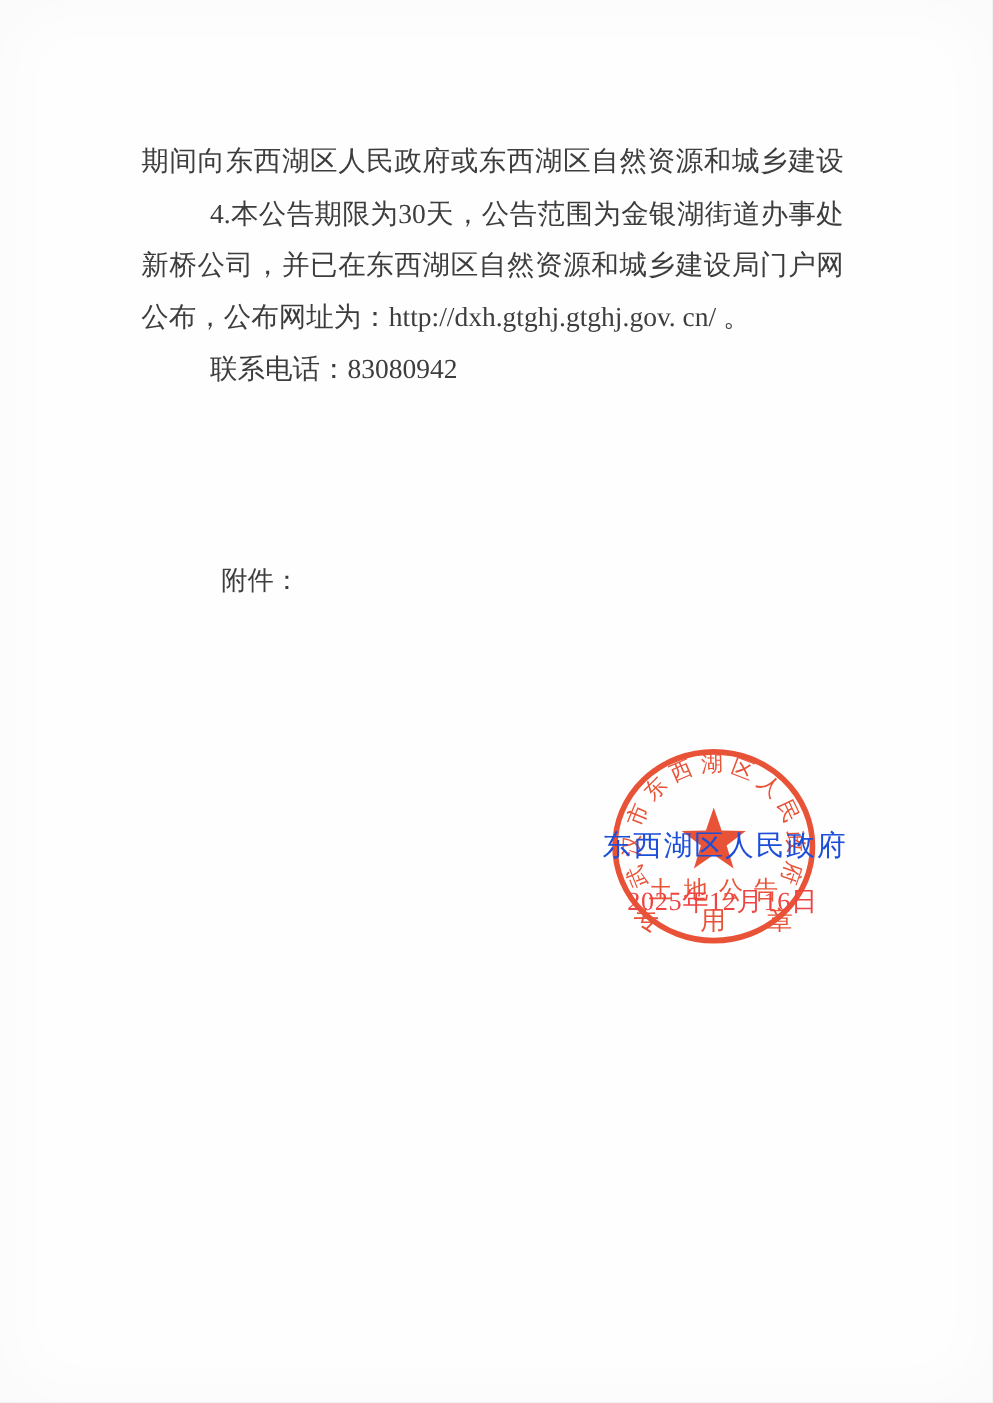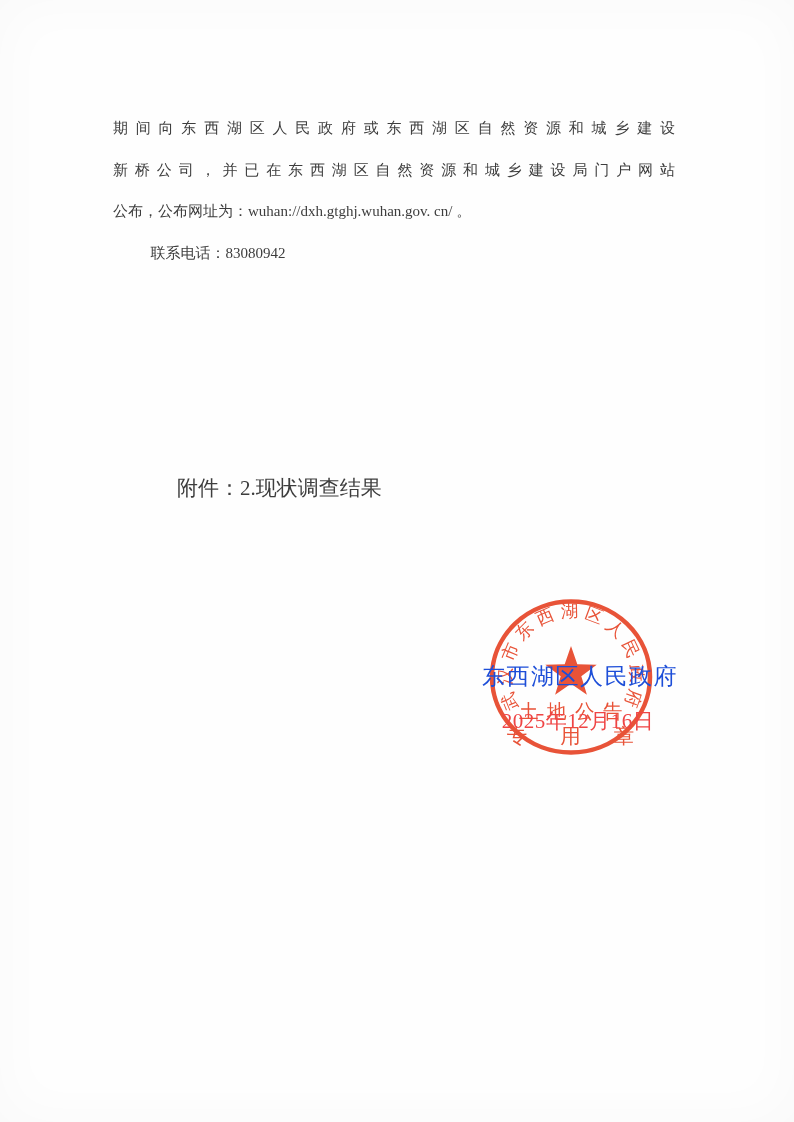--- a/index.html
+++ b/index.html
@@ -8,31 +8,31 @@
     width:794px; height:1122px;
     margin:0 auto;
     background:#fefefe;
     box-shadow: inset 0 0 60px rgba(0,0,0,0.025);
     font-family:"Liberation Serif","DejaVu Serif",serif;
     color:#3d3d3d;
     overflow:hidden;
   }
   .content {
     position:absolute; left:113px; top:108px; width:562px;
-    font-size:15px; z-index:2;
+    font-size:22px; z-index:2;
   }
   .line {
     height:41.5px; line-height:41.5px;
     text-align:justify; text-align-last:left;
     white-space:nowrap;
   }
   .line.fill { text-align-last:justify; white-space:normal; height:41.5px; overflow:hidden; }
   .line.indent { text-indent:2.5em; }
   .attachments {
-    position:absolute; left:177px; top:468px;
+    position:absolute; left:177px; top:444px;
     display:flex; align-items:flex-start;
     font-size:21px; line-height:41.5px; z-index:2;
   }
   .attach-label { white-space:nowrap; }
   .attach-items .attach-item { height:41.5px; line-height:41.5px; white-space:nowrap; }
   .sig-name {
     position:absolute; left:482px; top:661px;
     font-size:23px; letter-spacing:1.5px; color:#1d4ed8;
     white-space:nowrap; z-index:3;
   }
@@ -47,29 +47,29 @@
   }
   .seal text { font-family:"Liberation Serif","DejaVu Serif",serif; }
 </style>
 </head>
 <body>
 
 <div class="page">
 
   <div class="content">
       <div class="line fill">期间向东西湖区人民政府或东西湖区自然资源和城乡建设</div>
+      <div class="line indent fill">4.本公告期限为30天，公告范围为金银湖街道办事处</div>
       <div class="line fill">新桥公司，并已在东西湖区自然资源和城乡建设局门户网站</div>
-      <div class="line">公布，公布网址为：wuhan://dxh.gtghj.wuhan.gov. cn/ 。</div>
+      <div class="line">公布，公布网址为：http://dxh.gtghj.gtghj.gov. cn/ 。</div>
       <div class="line indent">联系电话：83080942</div>
     </div>
 
   <div class="attachments">
     <span class="attach-label">附件：</span>
     <div class="attach-items">
-        <div class="attach-item">2.现状调查结果</div>
       </div>
   </div>
 
   <svg class="seal" viewBox="0 0 170 160" width="170" height="160" xmlns="http://www.w3.org/2000/svg">
     <ellipse cx="85" cy="80" rx="79" ry="75.5" fill="none" stroke="#e74a2e" stroke-width="4.5"></ellipse>
     <path id="sealArc" d="M 33 110 A 60 60 0 1 1 137 110" fill="none"></path>
     <text font-size="17.5" fill="#e74a2e">
       <textPath href="#sealArc" startOffset="0" textLength="248" lengthAdjust="spacing">武汉市东西湖区人民政府</textPath>
     </text>
     <polygon fill="#e74a2e" points="85,49 91.3,67.3 110.7,67.7 95.3,79.3 100.9,97.8 85,86.8 69.1,97.8 74.7,79.3 59.3,67.7 78.7,67.3"></polygon>

